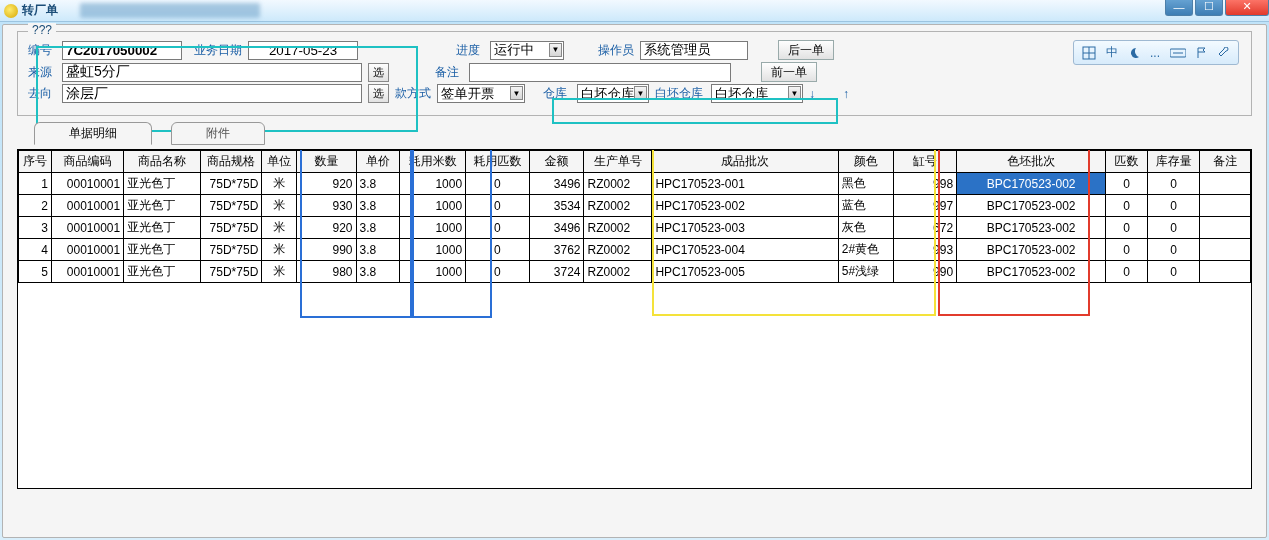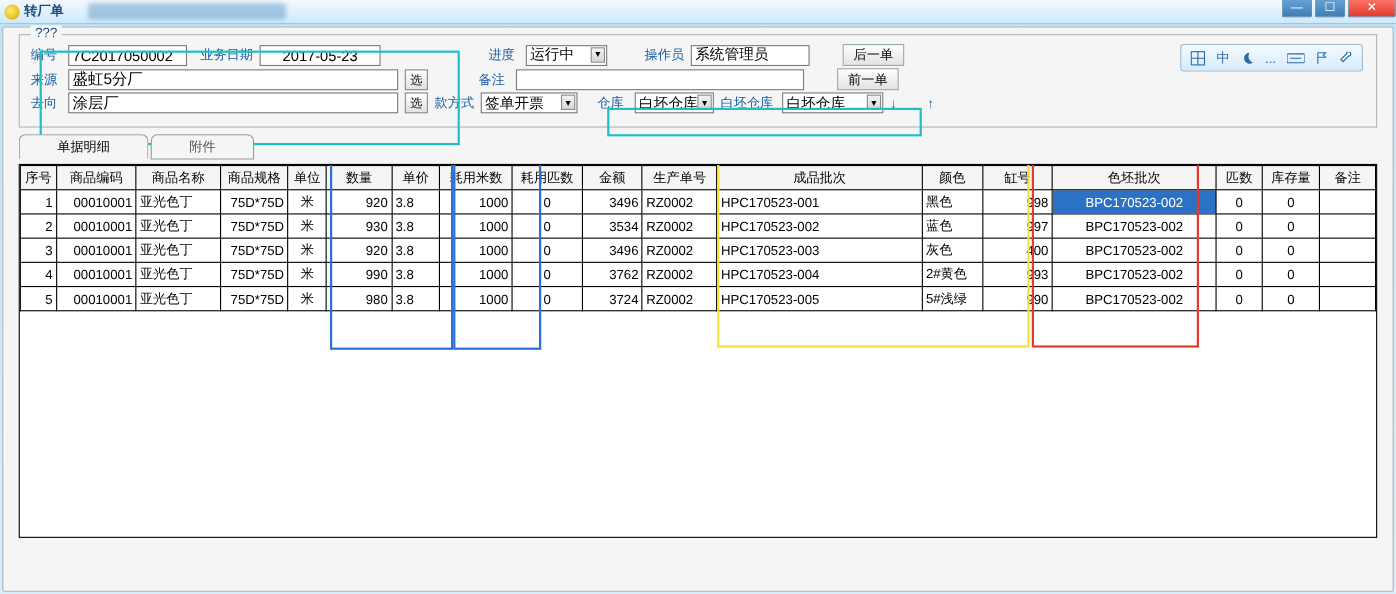--- a/index.html
+++ b/index.html
@@ -136,20 +136,21 @@
   }
   .tab {
     border: 1px solid #999;
     border-bottom: 1px solid #f5f5f5;
     background: #f5f5f5;
     border-radius: 6px 6px 0 0;
     padding: 2px 34px;
     margin-right: 2px;
     position: relative;
     z-index: 2;
+    margin-left: 17px;
   }
   .tab.inactive {
     border-bottom: 1px solid #999;
     color: #555;
     z-index: 0;
   }
   .table-wrap {
     margin: 4px 14px;
     border: 1px solid #000;
     background: #fff;
@@ -234,21 +235,21 @@
       </span>
       <span class="tb-icon">
         <svg width="12" height="12" viewBox="0 0 12 12">
             <path d="M8 4a2 2 0 1 0-2-2l-5 5 2 2 5-5z" fill="none" stroke="#2b6aa3"></path>
           </svg>
       </span>
     </div>
 
     <div class="row">
       <span class="lbl">编号</span>
-      <input class="inp" style="width: 108px;" value="7C2017050002">
+      <input class="inp" style="width: 120px; font-weight: bold;" value="7C2017050002">
       <span class="lbl" style="margin-left:6px">业务日期</span>
       <input class="inp" style="width: 110px; text-align: center;" value="2017-05-23">
       <span style="width:86px"></span>
       <span class="lbl">进度</span>
       <span class="dropdown">
         <input class="inp" style="width: 74px;" value="运行中">
         <span class="arrow">▼</span>
       </span>
       <span style="width:22px"></span>
       <span class="lbl">操作员</span>
@@ -395,21 +396,21 @@
             <td class="r">75D*75D</td>
             <td class="c">米</td>
             <td class="r">920</td>
             <td>3.8</td>
             <td class="r">1000</td>
             <td class="c">0</td>
             <td class="r">3496</td>
             <td>RZ0002</td>
             <td>HPC170523-003</td>
             <td>灰色</td>
-            <td class="r">400</td>
+            <td class="r">672</td>
             <td class="c">BPC170523-002</td>
             <td class="c">0</td>
             <td class="c">0</td>
             <td></td>
           </tr>
           <tr>
             <td class="r">4</td>
             <td class="r">00010001</td>
             <td>亚光色丁</td>
             <td class="r">75D*75D</td>

